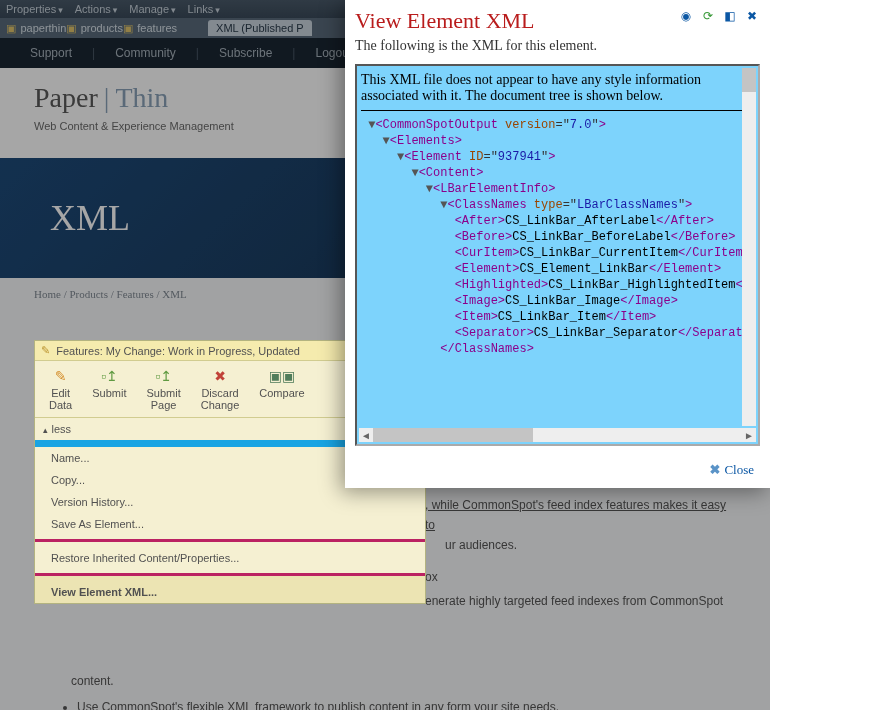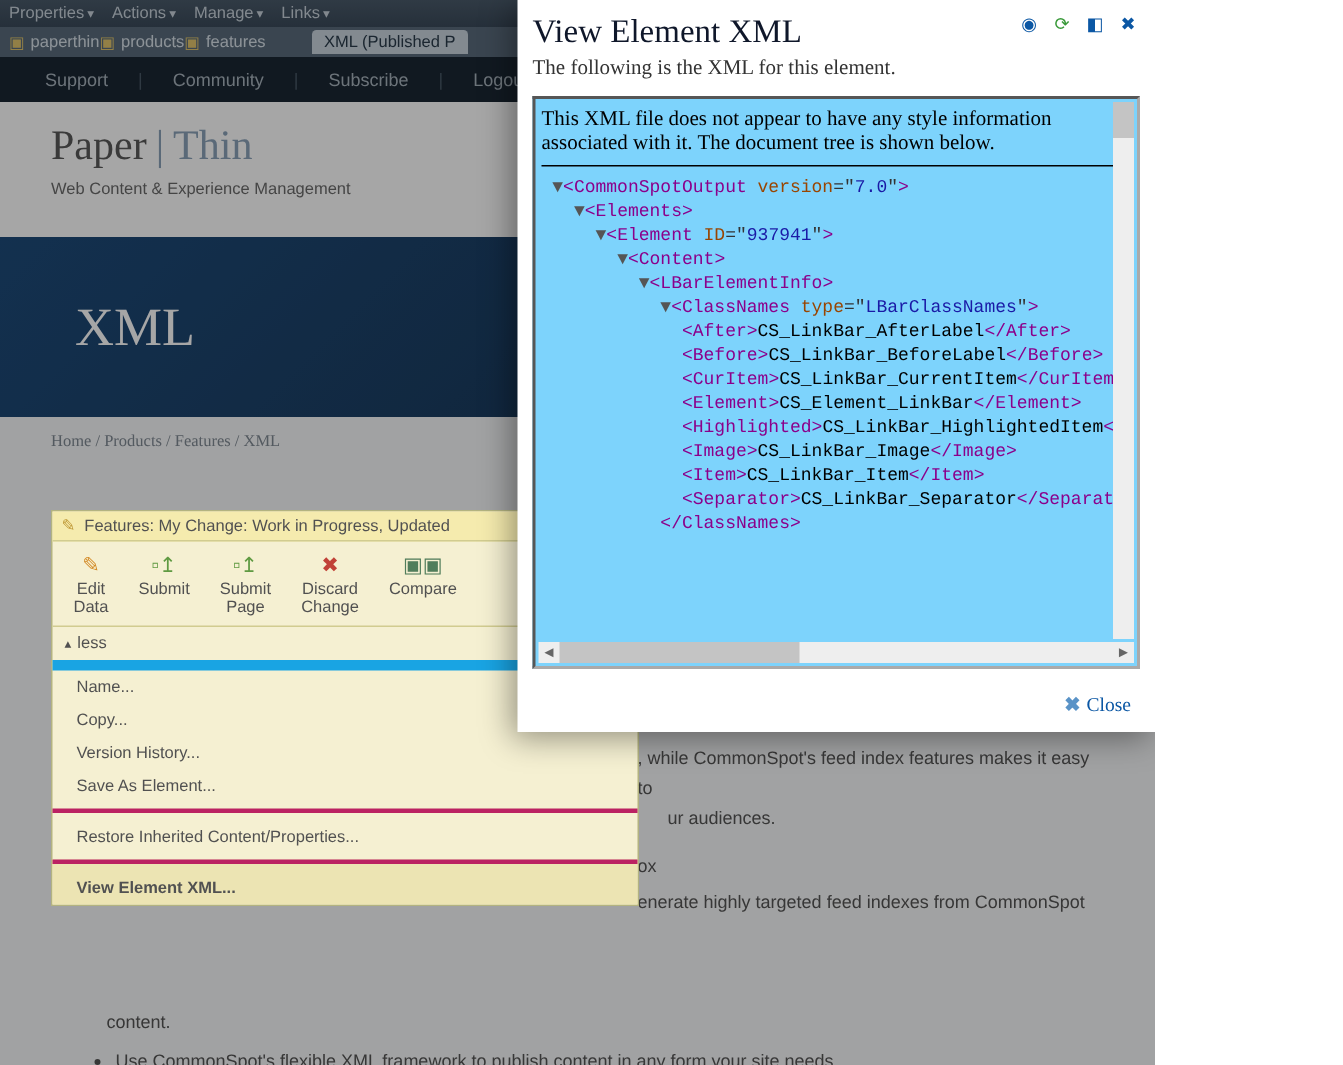--- a/index.html
+++ b/index.html
@@ -43,21 +43,21 @@
 .ctxpanel .mrow{padding:5px 16px;cursor:pointer;}
 .ctxpanel .mrow.gap{border-top:3px solid #be185d;margin-top:4px;padding-top:10px;}
 .ctxpanel .mrow.sel{background:#f3eab5;font-weight:bold;}
 
 .bodytext{position:absolute;top:495px;left:55px;right:35px;line-height:20px;font-size:12px;color:#555;}
 .bodytext ul{margin-top:60px;padding-left:22px;}
 .bodytext li{margin-bottom:6px;}
 
 .dialog{position:absolute;top:0;left:345px;right:0;height:488px;background:#fff;box-shadow:-4px 4px 20px rgba(0,0,0,0.4);z-index:10;padding:8px 10px;box-sizing:border-box;display:flex;flex-direction:column;}
 .dialog .titlebar{display:flex;align-items:flex-start;}
-.dialog .dtitle{font-family:Georgia,serif;font-size:22px;color:#0f172a;font-weight:normal;flex:1;}
+.dialog .dtitle{font-family:Georgia,serif;font-size:22px;color:#b91c1c;font-weight:normal;flex:1;}
 .dialog .dicons{display:flex;gap:6px;color:#0b57a4;}
 .dialog .dicons span{width:16px;height:16px;display:flex;align-items:center;justify-content:center;cursor:pointer;}
 .dialog .dsub{font-size:14px;color:#333;margin-top:4px;margin-bottom:10px;font-family:Verdana;}
 .xmlbox{flex:1;border:2px inset #aaa;background:#7dd3fc;padding:2px;overflow:hidden;position:relative;}
 .xmlbody{padding:2px;font-family:"Courier New",monospace;font-size:12px;line-height:16px;height:100%;overflow:hidden;}
 .stylewarn{font-family:Georgia,serif;font-size:14px;color:#000;border-bottom:1px solid #000;padding:2px 0 6px 0;margin-bottom:6px;}
 .xline{white-space:pre;}
 .tag{color:#8b008b;}
 .ang{color:#8b008b;}
 .attr{color:#994500;}
@@ -116,21 +116,21 @@
     <div class="title">XML</div>
   </div>
   <div class="bcwrap">
     <a>Home</a> /
     <a>Products</a> /
     <a>Features</a> /
     <span>XML</span>
   </div>
 
   <div class="bodytext">
-    <div style="margin-left:370px;">, while CommonSpot's feed index features makes it easy to</div>
+    <div style="margin-left:370px;text-decoration:underline;">, while CommonSpot's feed index features makes it easy to</div>
     <div style="margin-left:390px;">ur audiences.</div>
     <div style="margin-left:370px;margin-top:12px;">ox</div>
     <div style="margin-left:370px;margin-top:4px;">enerate highly targeted feed indexes from CommonSpot</div>
     <ul>
       <li style="list-style:none;margin-left:-6px;">content.</li>
       <li>Use CommonSpot's flexible XML framework to publish content in any form your site needs.</li>
       <li>Easily generate publications that integrate with other systems.</li>
     </ul>
   </div>
 

